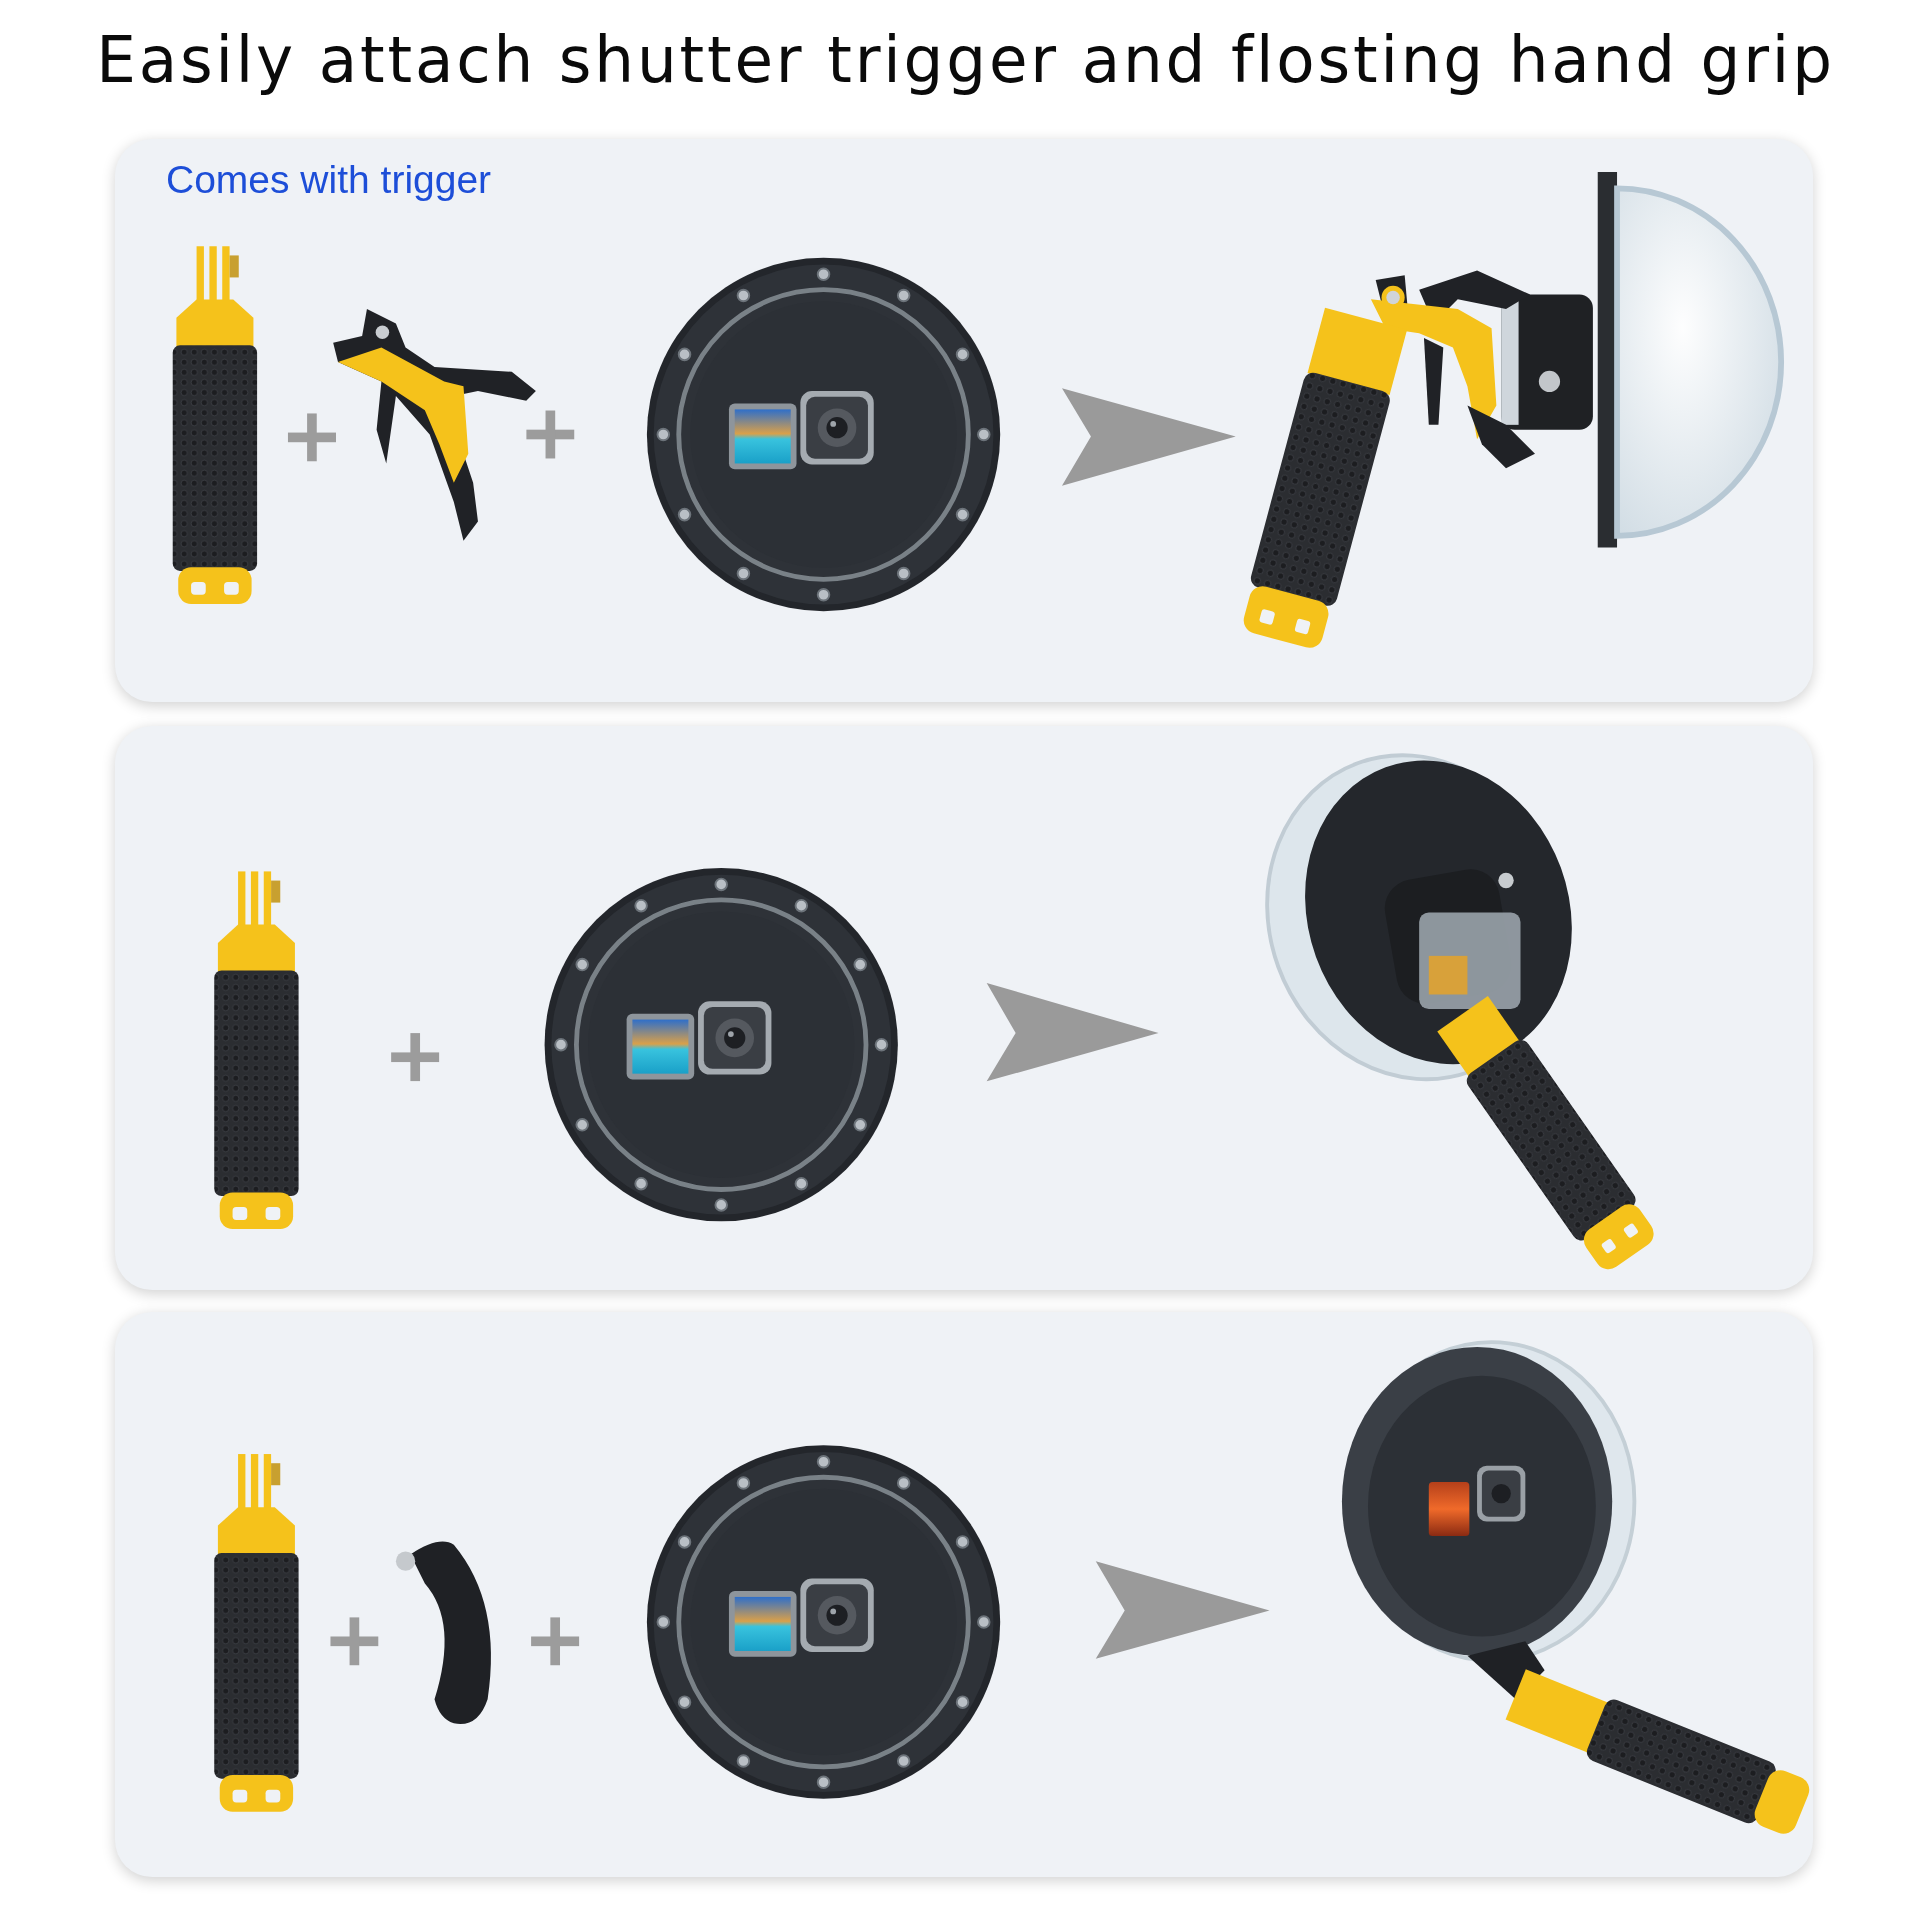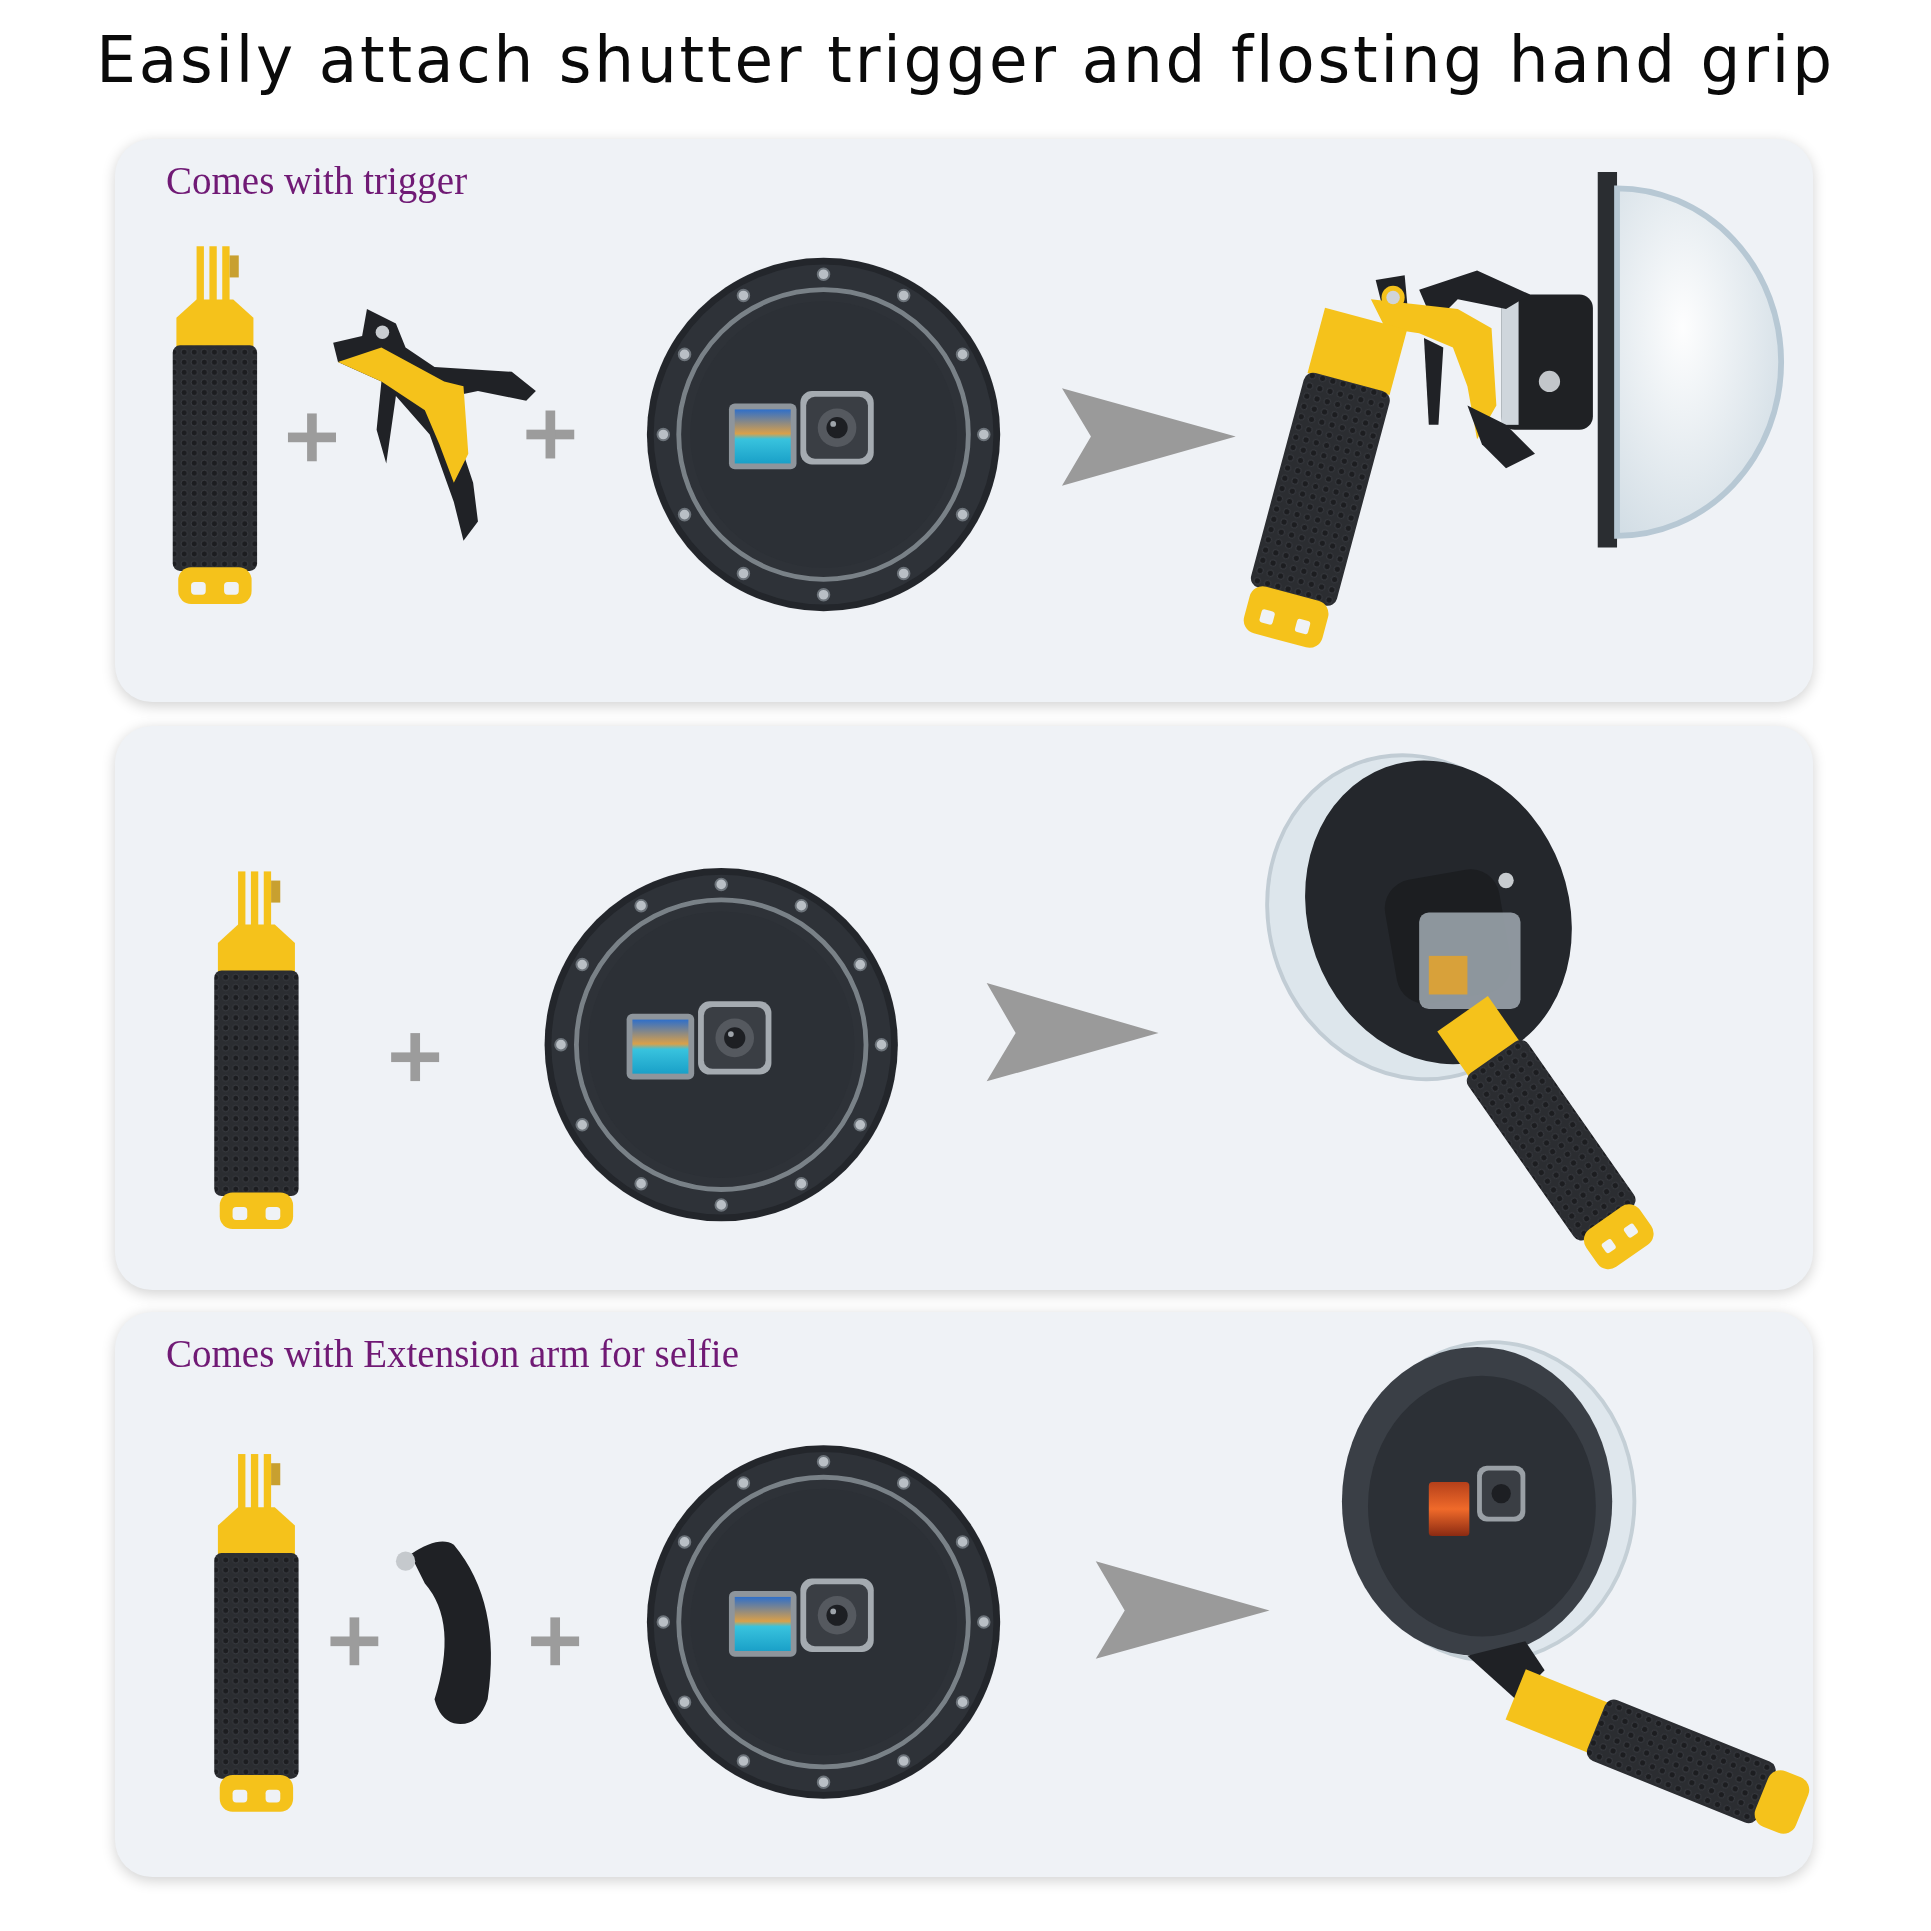--- a/index.html
+++ b/index.html
@@ -1,19 +1,19 @@
 <!DOCTYPE html>
 <html><head>
 <meta charset="utf-8">
 <style>
   html,body{margin:0;padding:0;}
   body{width:1931px;height:1931px;background:#ffffff;position:relative;overflow:hidden;font-family:"Liberation Sans",sans-serif;}
   .title{position:absolute;left:0;top:23px;width:1931px;text-align:center;font-family:"DejaVu Sans",sans-serif;font-size:64px;letter-spacing:2.9px;color:#0a0a0a;transform:scaleX(0.98);}
   .panel{position:absolute;left:115px;width:1698px;background:#eff2f6;border-radius:37px;box-shadow:0 3.9px 13.5px rgba(0,0,0,0.18);}
-  .panel-label{position:absolute;left:51px;top:19.3px;font-family:Liberation Serif, serif;font-size:39px;color:#701a75;}
+  .panel-label{position:absolute;left:51px;top:19.3px;font-family:Liberation Sans, sans-serif;font-size:39px;color:#1d4ed8;}
   svg.layer{position:absolute;left:0;top:0;}
 </style>
 </head>
 <body>
 
 <div class="title">Easily attach shutter trigger and flosting hand grip</div>
 
 <svg class="layer" width="1931" height="1931" viewBox="0 0 2000 2000">
   <defs>
     <pattern id="dots" width="11" height="11" patternUnits="userSpaceOnUse">
@@ -136,21 +136,20 @@
         <rect x="-38" y="55" width="76" height="210" rx="10" fill="url(#dots)"></rect>
         <rect x="-34" y="258" width="68" height="48" rx="14" fill="#f5c21b"></rect>
         <rect x="-20" y="278" width="12" height="12" rx="3" fill="#eff2f6"></rect>
         <rect x="8" y="278" width="12" height="12" rx="3" fill="#eff2f6"></rect>
       </g>
     </g>
   </svg>
 </div>
 
 <div class="panel" style="top:1312px;height:565px;">
-  <div class="panel-label">Comes with Extension arm for selfie</div>
   <svg class="layer" width="1698" height="565" viewBox="119 1359 1759 585">
     <use href="#grip" x="218" y="1497" width="95" height="398"></use>
     <use href="#plus" x="342" y="1675" width="50" height="50"></use>
     <g>
       <path d="M425 1610 Q455 1590 470 1600 Q520 1660 505 1760 Q495 1790 470 1785 Q455 1780 450 1760 Q475 1680 440 1640 Z" fill="#1f2125"></path>
       <circle cx="420" cy="1617" r="10" fill="#c5c9cd"></circle>
       <circle cx="445" cy="1775" r="7" fill="#eff2f6"></circle>
     </g>
     <use href="#plus" x="550" y="1675" width="50" height="50"></use>
     <use href="#dome" x="663" y="1490" width="380" height="380"></use>

